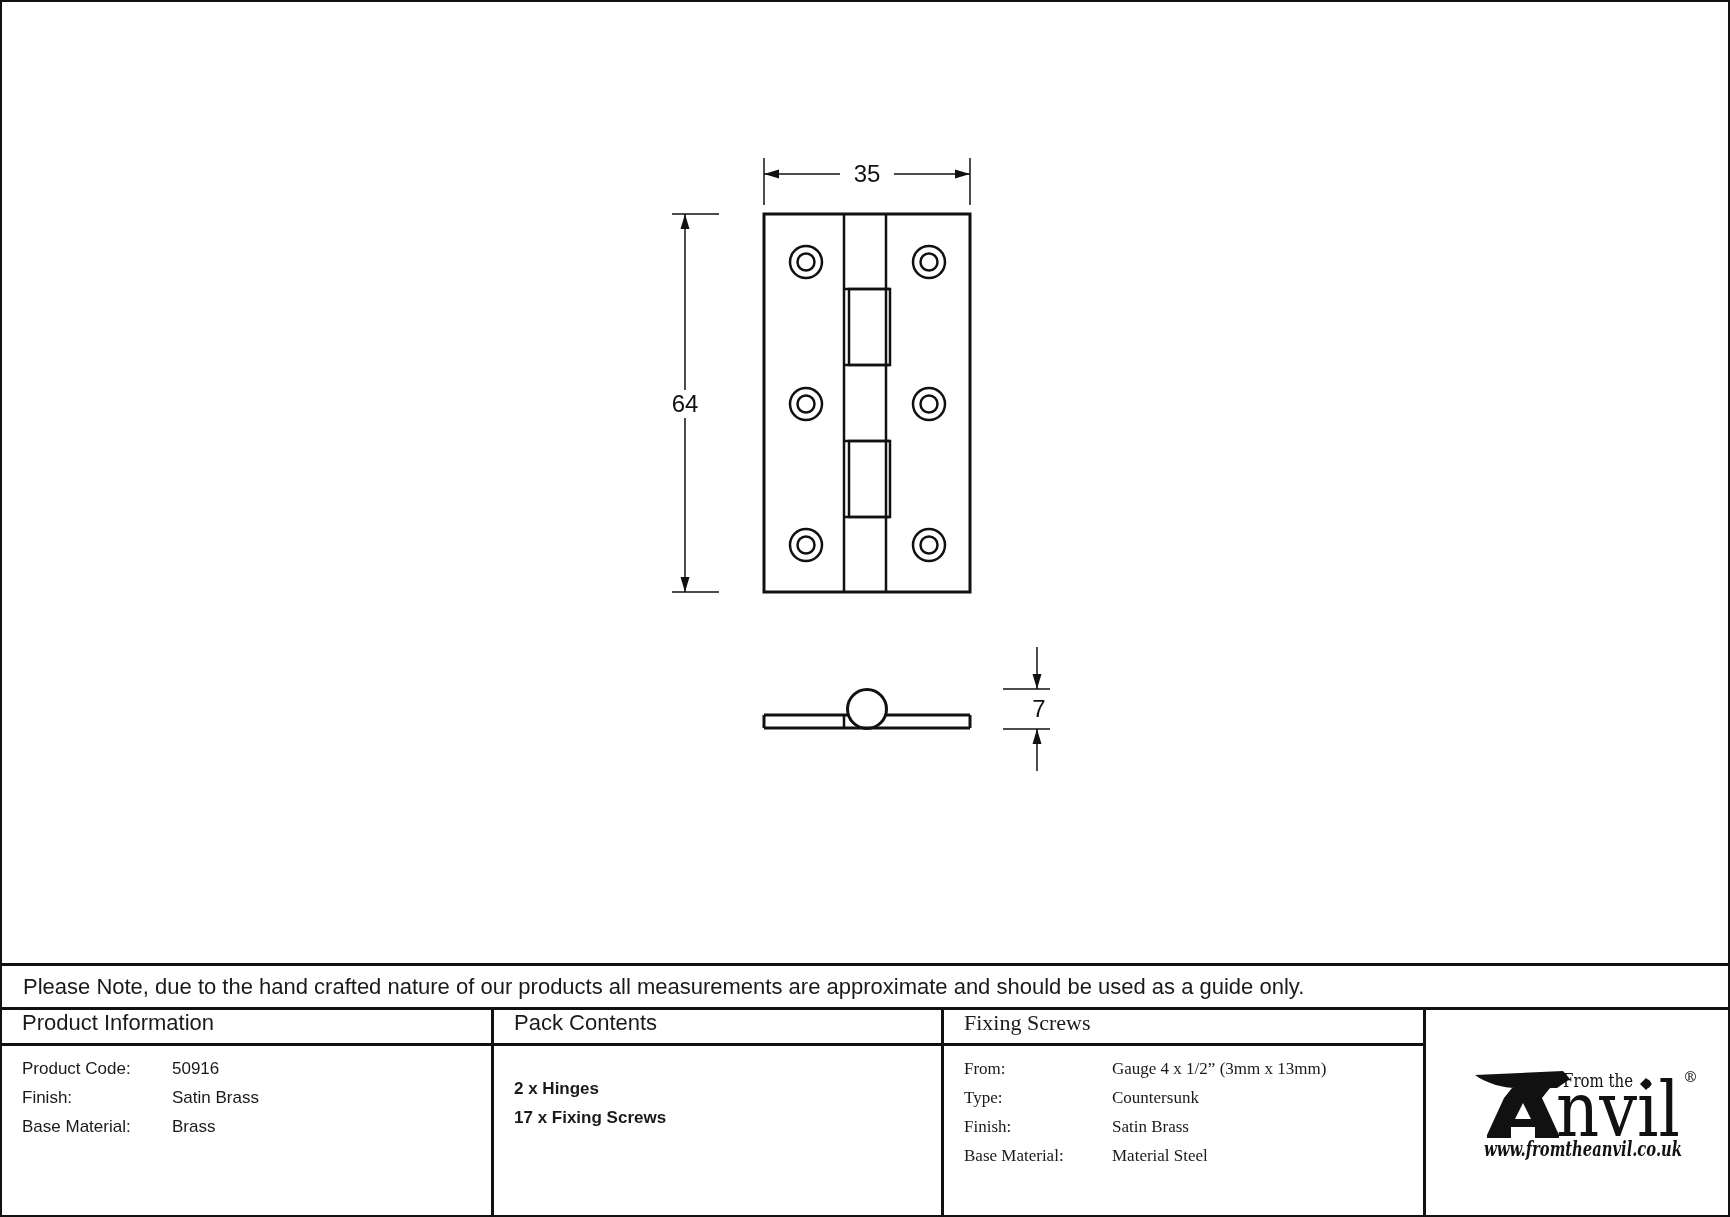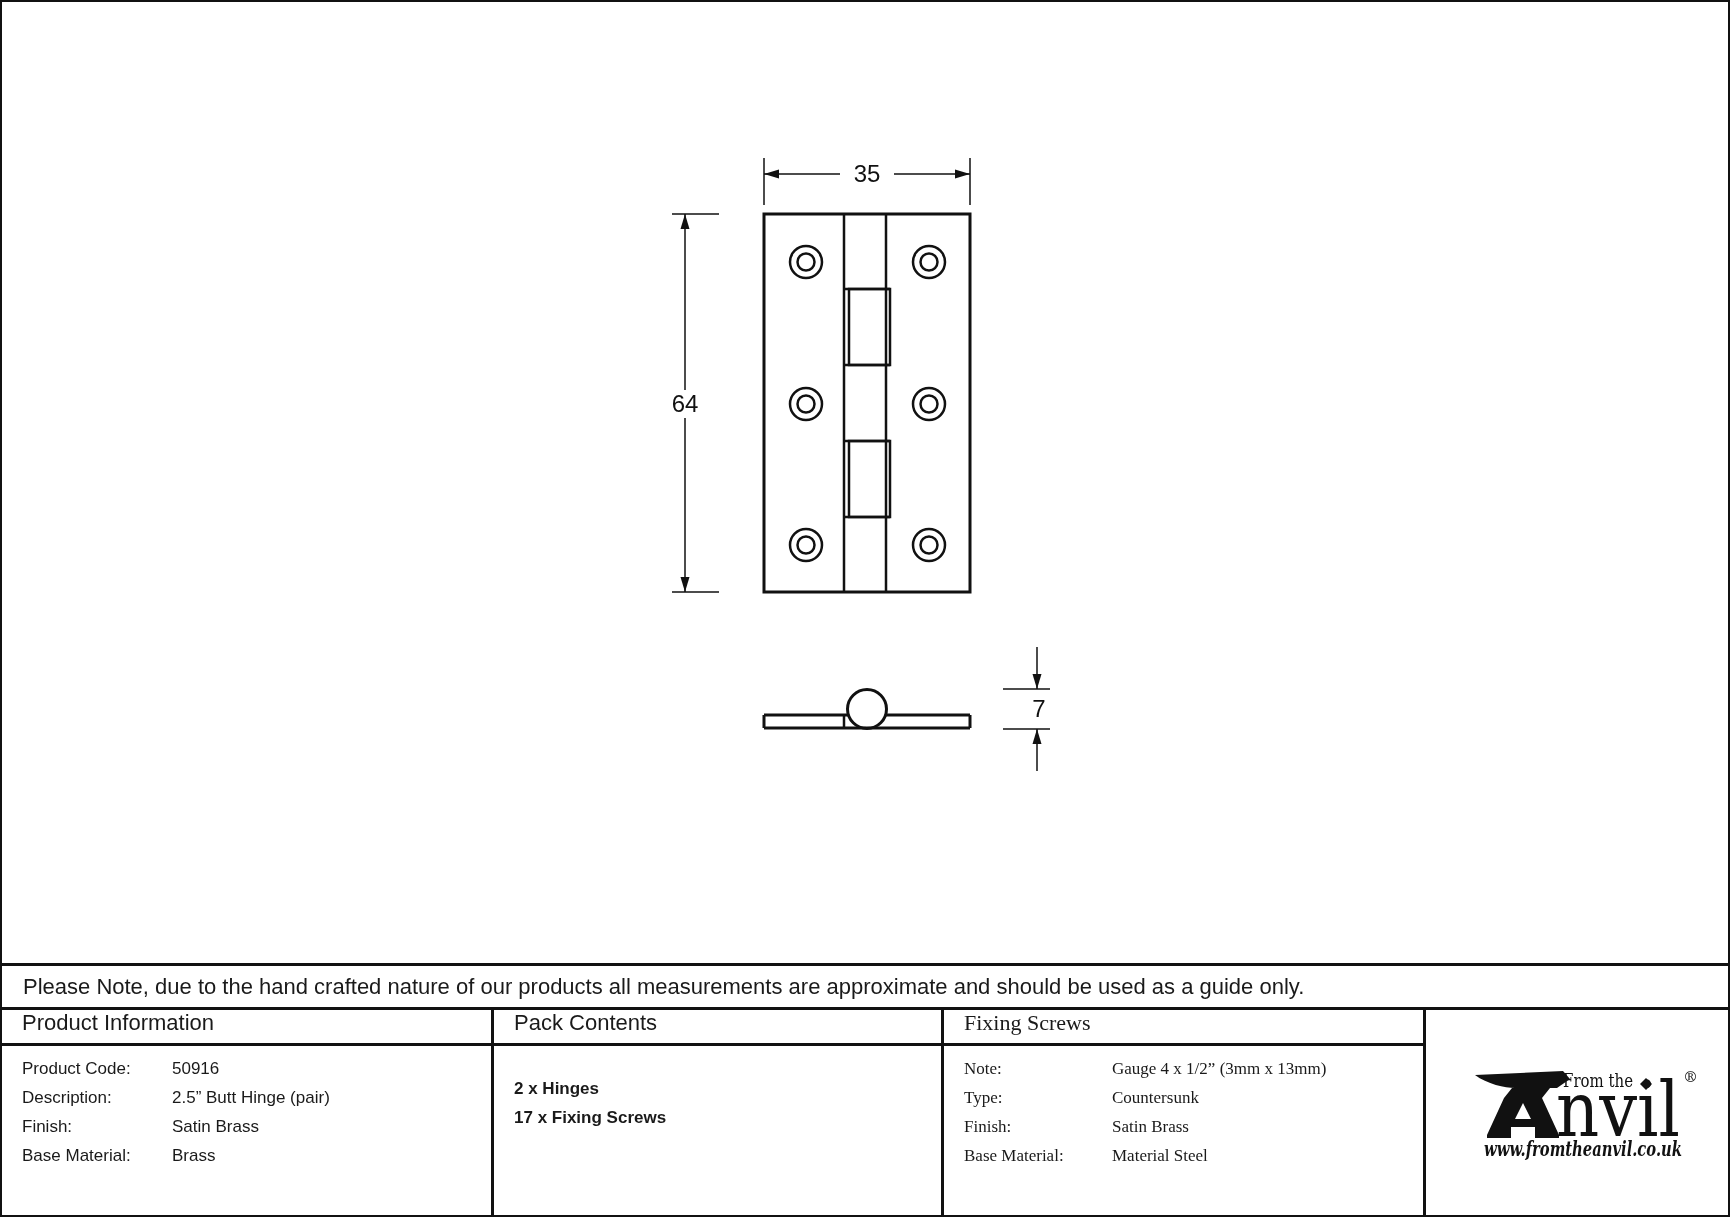--- a/index.html
+++ b/index.html
@@ -139,24 +139,20 @@
       <div class="col col-1 col-border">
         <div class="col-header">
           <span>Product Information</span>
         </div>
         <div class="col-body">
           <div class="spec-row">
             <span class="spec-label">Product Code:</span>
             <span class="spec-value">50916</span>
           </div>
           <div class="spec-row">
-            <span class="spec-label">Description:</span>
-            <span class="spec-value">2.5” Butt Hinge (pair)</span>
-          </div>
-          <div class="spec-row">
             <span class="spec-label">Finish:</span>
             <span class="spec-value">Satin Brass</span>
           </div>
           <div class="spec-row">
             <span class="spec-label">Base Material:</span>
             <span class="spec-value">Brass</span>
           </div>
         </div>
       </div>
 
@@ -169,21 +165,21 @@
           <span class="pack-item">17 x Fixing Screws</span>
         </div>
       </div>
 
       <div class="col col-3 col-border">
         <div class="col-header">
           <span>Fixing Screws</span>
         </div>
         <div class="col-body">
           <div class="spec-row">
-            <span class="spec-label">Note:</span>
+            <span class="spec-label">From:</span>
             <span class="spec-value">Gauge 4 x 1/2” (3mm x 13mm)</span>
           </div>
           <div class="spec-row">
             <span class="spec-label">Type:</span>
             <span class="spec-value">Countersunk</span>
           </div>
           <div class="spec-row">
             <span class="spec-label">Finish:</span>
             <span class="spec-value">Satin Brass</span>
           </div>

